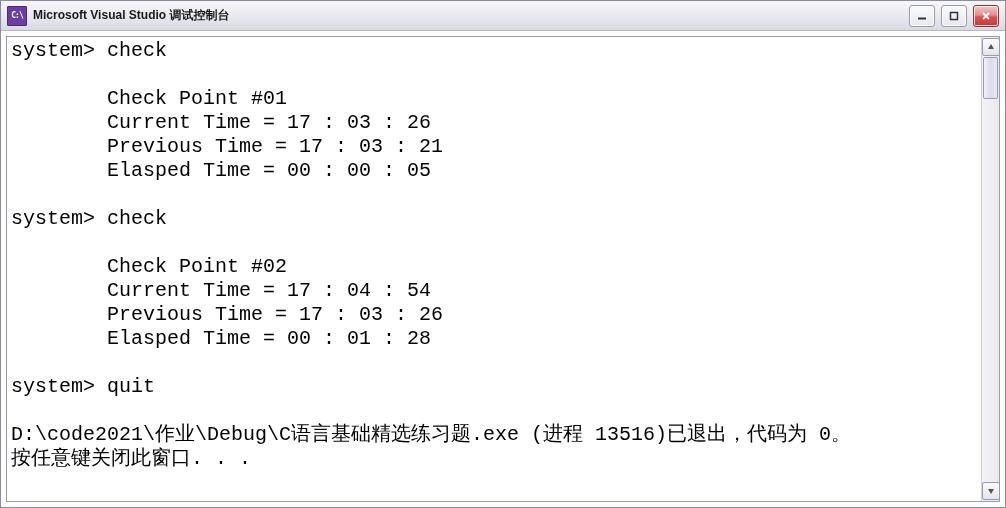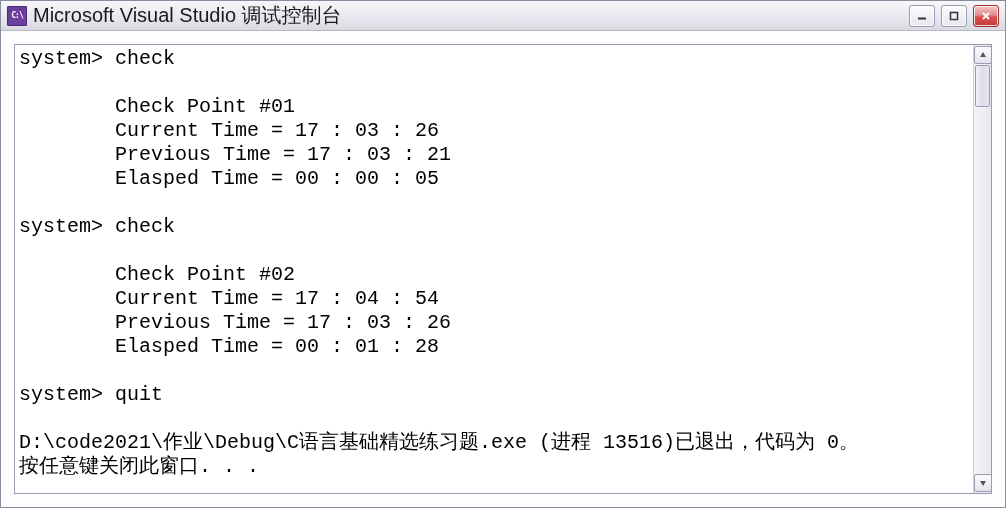--- a/index.html
+++ b/index.html
@@ -40,22 +40,22 @@
     align-items: center;
     justify-content: center;
     font-size: 8px;
     color: #fff;
     font-weight: bold;
     font-family: Consolas, monospace;
     letter-spacing: -1px;
     border-radius: 1px;
   }
   .title-text {
-    font-size: 20px;
-    font-weight: normal;
+    font-size: 12px;
+    font-weight: bold;
     color: #1a1a1a;
     flex: 0 0 auto;
   }
   .title-spacer {
     flex: 1 1 auto;
   }
   .winbtns {
     display: flex;
     gap: 6px;
     margin-right: 2px;
@@ -73,21 +73,21 @@
   }
   .winbtn svg { display:block; }
   .winbtn.close {
     background: linear-gradient(#f6c6c6, #e48d8d 45%, #d85050 55%, #c43a3a);
     border-color: #a03030;
   }
   .client {
     flex: 1 1 auto;
     box-sizing: border-box;
     border: 1px solid #9a9ab0;
-    margin: 13px;
+    margin: 5px;
     display: flex;
     overflow: hidden;
     background: #fff;
   }
   .terminal {
     flex: 1 1 auto;
     padding: 2px 4px 2px 4px;
     font-family: "NSimSun","SimSun","Consolas","Courier New",monospace;
     font-size: 20px;
     line-height: 24px;

